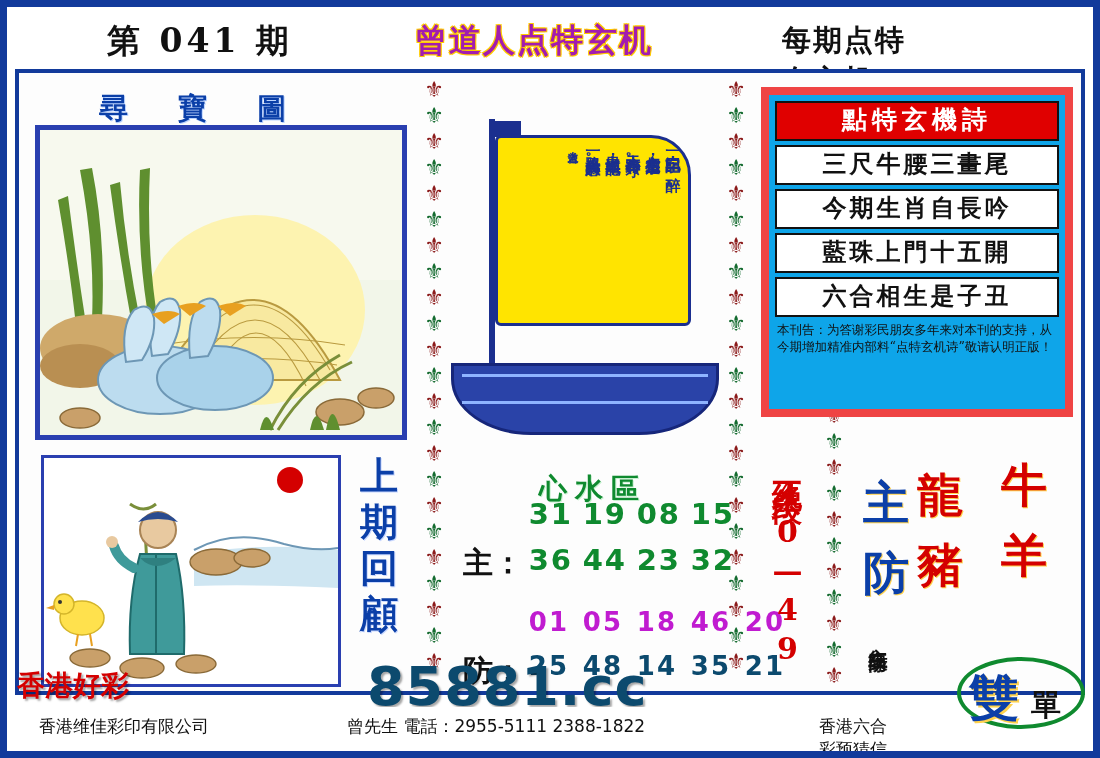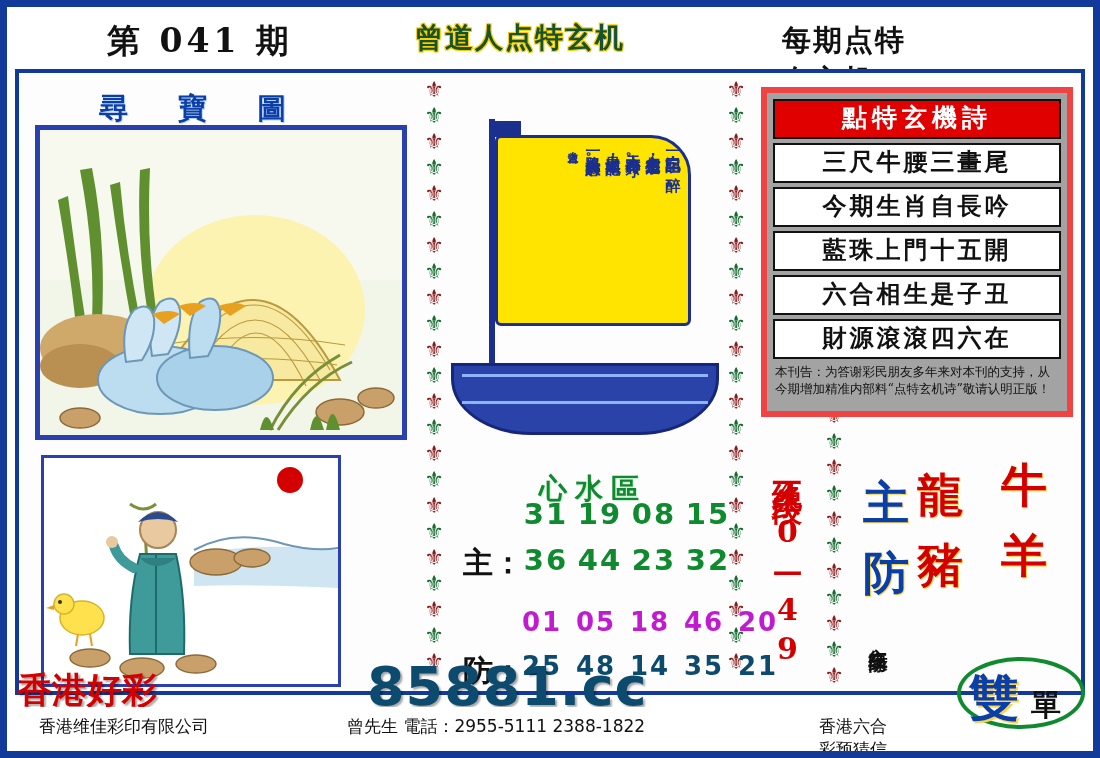--- a/index.html
+++ b/index.html
@@ -22,22 +22,22 @@
     background:#ffffff;
   }
   .issue{
     position:absolute;left:100px;top:12px;
     font-family:"DejaVu Serif","Liberation Serif",serif;
     font-weight:bold;font-size:33px;color:#111;letter-spacing:4px;
   }
   .title-main{
     position:absolute;left:408px;top:12px;
     font-family:"DejaVu Serif","Liberation Serif",serif;
-    font-weight:bold;font-size:28px;
-    color:#14532d;letter-spacing:2px;
+    font-weight:bold;font-size:32px;
+    color:#a21caf;letter-spacing:2px;
     text-shadow:1px 1px 0 #ffcc00,-1px -1px 0 #ffcc00,1px -1px 0 #ffcc00,-1px 1px 0 #ffcc00;
   }
   .title-sub{
     position:absolute;left:775px;top:14px;
     font-family:"DejaVu Serif","Liberation Serif",serif;
     font-weight:bold;font-size:29px;color:#111;letter-spacing:2px;
   }
   
   .frame{
     position:absolute;left:8px;top:62px;width:1070px;height:626px;
@@ -129,39 +129,39 @@
   .row-label{
     position:absolute;
     font-family:"DejaVu Serif","Liberation Serif",serif;
     font-weight:bold;font-size:30px;color:#111;
   }
   .numrow{
     position:absolute;
     font-family:"DejaVu Sans","Liberation Sans",sans-serif;
     font-weight:bold;font-size:29px;letter-spacing:2px;
   }
-  .numrow span{display:inline-block;width:54px;text-align:center;}
+  .numrow span{display:inline-block;width:54px;text-align:right;}
   
   .jue-sha{
     position:absolute;left:742px;top:386px;width:46px;
     writing-mode:vertical-rl;text-orientation:upright;
     font-family:"DejaVu Serif","Liberation Serif",serif;
     font-weight:bold;font-size:30px;color:#d40000;letter-spacing:4px;
   }
   .zhu-hong{
     position:absolute;left:836px;top:560px;width:34px;
     writing-mode:vertical-rl;text-orientation:upright;
     font-family:"DejaVu Serif","Liberation Serif",serif;
     font-weight:bold;font-size:19px;color:#111;letter-spacing:2px;
     line-height:20px;
   }
   
   .poem{
     position:absolute;left:742px;top:14px;width:312px;height:330px;
-    border:6px solid #ef4444;background:#a3a3a3;box-sizing:border-box;
+    border:8px solid #ef4444;background:#0ea5e9;box-sizing:border-box;
   }
   .poem-head{
     margin:6px 6px 4px 6px;height:36px;background:#e00000;border:2px solid #111;
     color:#ffffff;font-family:"DejaVu Serif","Liberation Serif",serif;
     font-weight:bold;font-size:25px;line-height:34px;text-align:center;letter-spacing:5px;
   }
   .poem-line{
     margin:4px 6px;height:36px;border:2px solid #111;background:#fff;
     font-family:"DejaVu Serif","Liberation Serif",serif;
     font-weight:bold;font-size:24px;line-height:33px;text-align:center;letter-spacing:3px;color:#111;
@@ -188,21 +188,21 @@
     font-weight:bold;font-size:30px;color:#111;
   }
   .ellipse{
     position:absolute;left:938px;top:584px;width:120px;height:64px;
     border:4px solid #0f8a2f;border-radius:50%;
   }
   
   .wm-left{
     position:absolute;left:10px;top:660px;
     font-family:"DejaVu Serif","Liberation Serif",serif;
-    font-weight:bold;font-size:35px;color:#d40000;
+    font-weight:bold;font-size:28px;color:#d40000;
     text-shadow:2px 2px 2px rgba(0,0,0,.35);
   }
   .wm-center{
     position:absolute;left:360px;top:648px;
     font-family:"DejaVu Sans","Liberation Sans",sans-serif;
     font-weight:bold;font-size:54px;color:#0c4a6e;
     text-shadow:2px 2px 2px rgba(0,0,0,.35);
     letter-spacing:1px;
   }
   
@@ -308,20 +308,23 @@
         <g>
           <ellipse cx="38" cy="160" rx="22" ry="17" fill="#ffe14d" stroke="#d4b52a" stroke-width="1.5"></ellipse>
           <circle cx="20" cy="146" r="10" fill="#ffe14d" stroke="#d4b52a" stroke-width="1.5"></circle>
           <circle cx="16" cy="144" r="2" fill="#333"></circle>
           <path d="M10 147 L2 150 L10 152 Z" fill="#e8a020"></path>
           <path d="M34 176 L32 188 M46 176 L48 188" stroke="#e8a020" stroke-width="2"></path>
         </g>
       </svg>
     </div>
 
+    <div class="vert-label">
+      <span>上期回顧</span>
+    </div>
 
     <div class="divider" style="left:398px;">
       <span>⚜</span>
         <span>⚜</span>
         <span>⚜</span>
         <span>⚜</span>
         <span>⚜</span>
         <span>⚜</span>
         <span>⚜</span>
         <span>⚜</span>
@@ -409,21 +412,20 @@
     <div class="numrow" id="fang1" style="left:496px;top:578px;color:#0c4a6e;font-size:26px;"><span>25</span><span>48</span><span>14</span><span>35</span><span>21</span></div>
 
     <div class="jue-sha">绝杀一段40—49</div>
 
     <div class="poem">
       <div class="poem-head">點特玄機詩</div>
       <div class="poem-line">三尺牛腰三畫尾</div>
       <div class="poem-line">今期生肖自長吟</div>
       <div class="poem-line">藍珠上門十五開</div>
       <div class="poem-line">六合相生是子丑</div>
-      <div class="poem-line">財源滾滾四六在</div>
       <div class="poem-note">本刊告：为答谢彩民朋友多年来对本刊的支持，从今期增加精准内部料“点特玄机诗”敬请认明正版！</div>
     </div>
 
     <div class="an" style="left:982px;top:382px;color:#d40000;">牛</div>
     <div class="an" style="left:898px;top:392px;color:#d40000;">龍</div>
     <div class="an" style="left:844px;top:400px;color:#0b3fa8;">主</div>
     <div class="an" style="left:982px;top:452px;color:#d40000;">羊</div>
     <div class="an" style="left:898px;top:462px;color:#d40000;">豬</div>
     <div class="an" style="left:844px;top:470px;color:#0b3fa8;">防</div>
 

